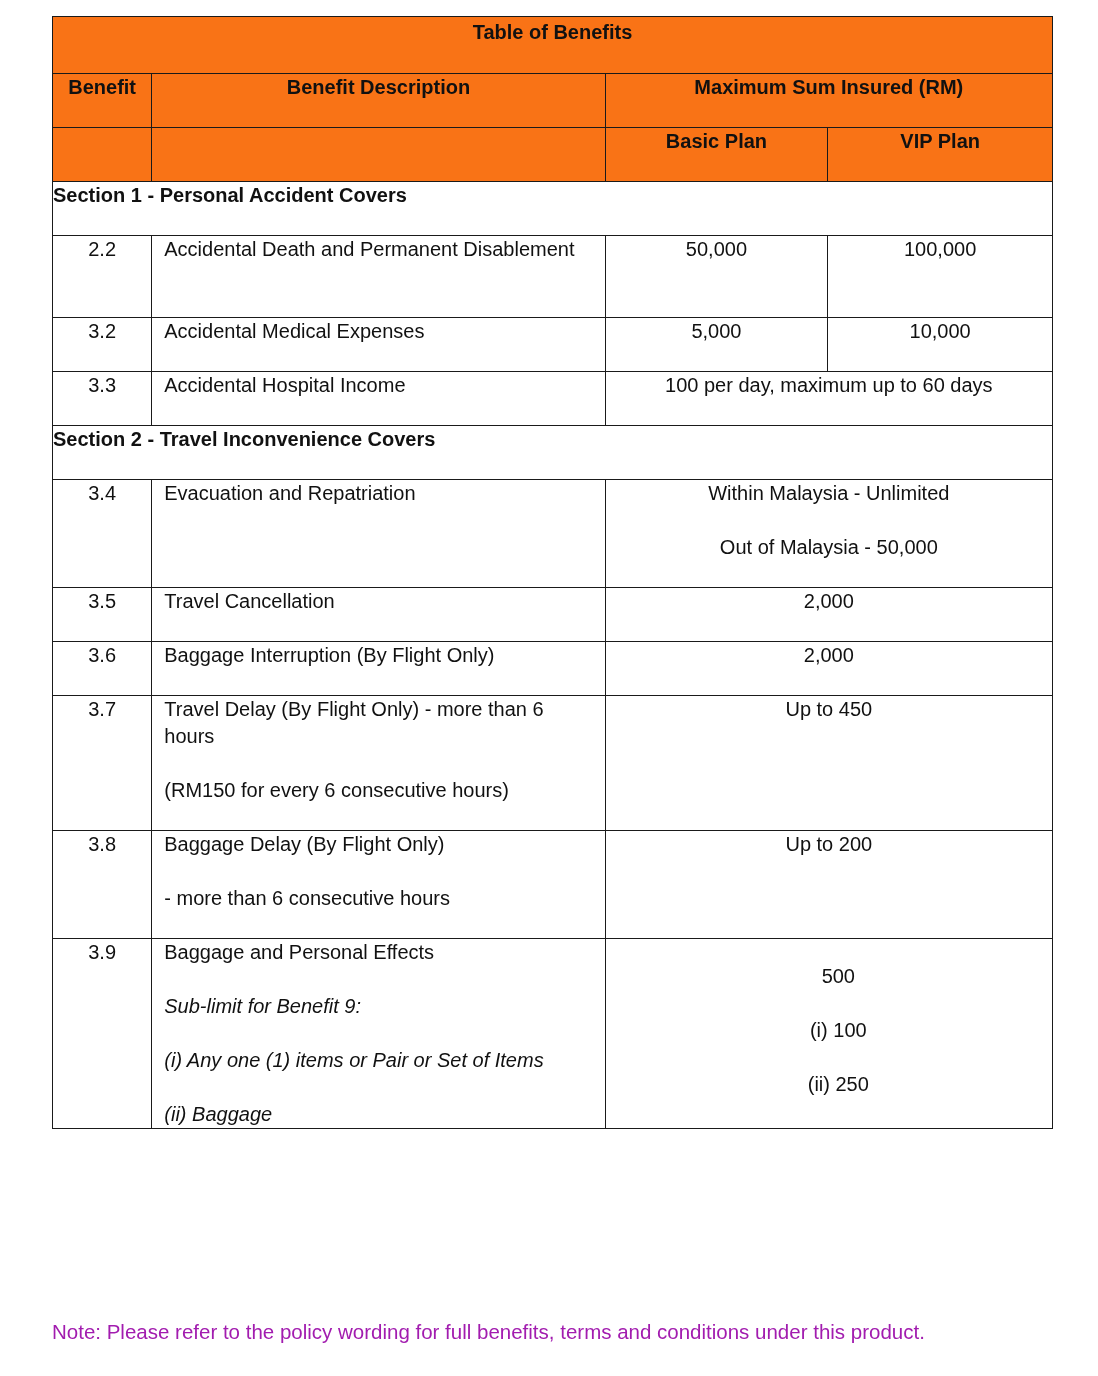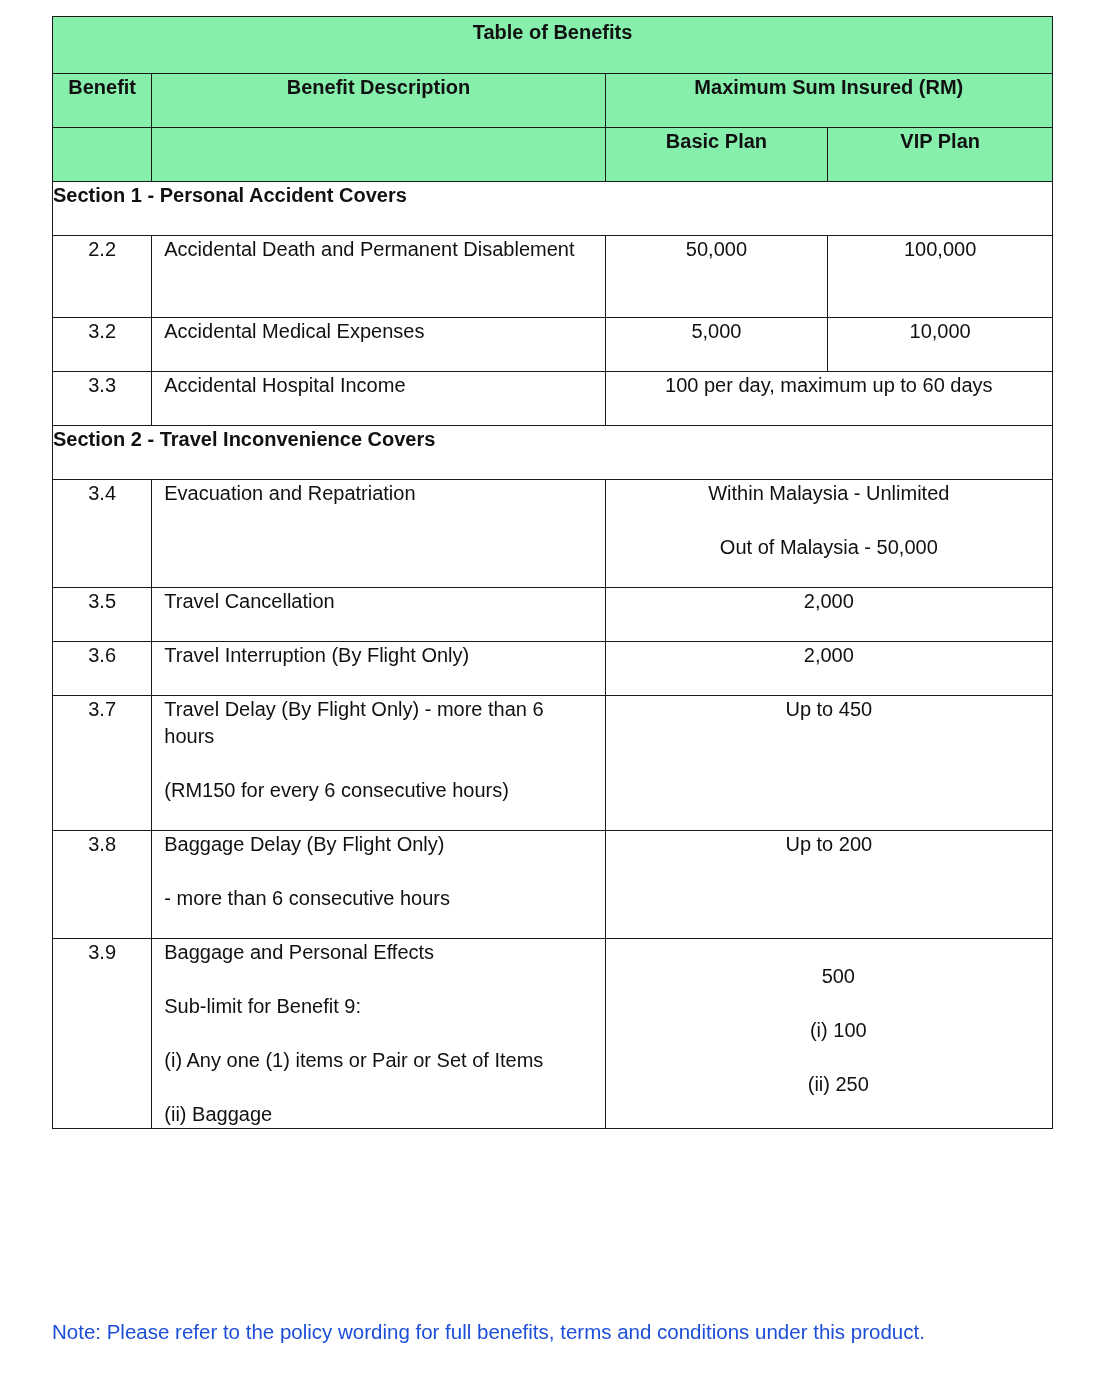--- a/index.html
+++ b/index.html
@@ -24,45 +24,45 @@
       table-layout: fixed;
     }
     table.benefits td, table.benefits th {
       border: 1.5px solid #1a1a1a;
       vertical-align: top;
       padding: 0;
       font-weight: normal;
       line-height: 27px;
     }
     .hdr {
-      background: #86efac;
+      background: #f97316;
       font-weight: bold !important;
       text-align: center;
     }
     .hdr-title { height: 54px; padding-top: 2px !important; }
     .hdr-plans { height: 53px; }
     .hdr-cols { height: 53px; }
     .section {
       font-weight: bold !important;
       text-align: left;
       height: 53px;
     }
     .num { text-align: center; padding-top: 0 !important; }
     .desc { padding-left: 12px !important; padding-right: 10px !important; }
     .justify { text-align: justify; text-align-last: left; }
     .val { text-align: center; }
     .vspace { height: 27px; }
-    .ital { }
+    .ital { font-style: italic; }
     .thin-left { border-left: 1px solid #555 !important; }
     .note {
       position: absolute;
       left: 52px;
       top: 1320px;
       font-size: 20.5px;
-      color: #1d4ed8;
+      color: #a21caf;
       white-space: nowrap;
     }
     .col-num { width: 99px; }
     .col-desc { width: 452px; }
     .col-basic { width: 222px; }
     .col-vip { width: 224px; }
   </style>
 </head>
 <body>
 
@@ -122,21 +122,21 @@
       <div>Out of Malaysia - 50,000</div>
     </td>
   </tr>
   <tr style="height:54px">
     <td class="num">3.5</td>
     <td class="desc">Travel Cancellation</td>
     <td colspan="2" class="val">2,000</td>
   </tr>
   <tr style="height:54px">
     <td class="num">3.6</td>
-    <td class="desc">Travel Interruption (By Flight Only)</td>
+    <td class="desc">Baggage Interruption (By Flight Only)</td>
     <td colspan="2" class="val">2,000</td>
   </tr>
   <tr style="height:135px">
     <td class="num">3.7</td>
     <td class="desc">
       <div>Travel Delay (By Flight Only) - more than 6 hours</div>
       <div class="vspace"></div>
       <div>(RM150 for every 6 consecutive hours)</div>
     </td>
     <td colspan="2" class="val">Up to 450</td>

